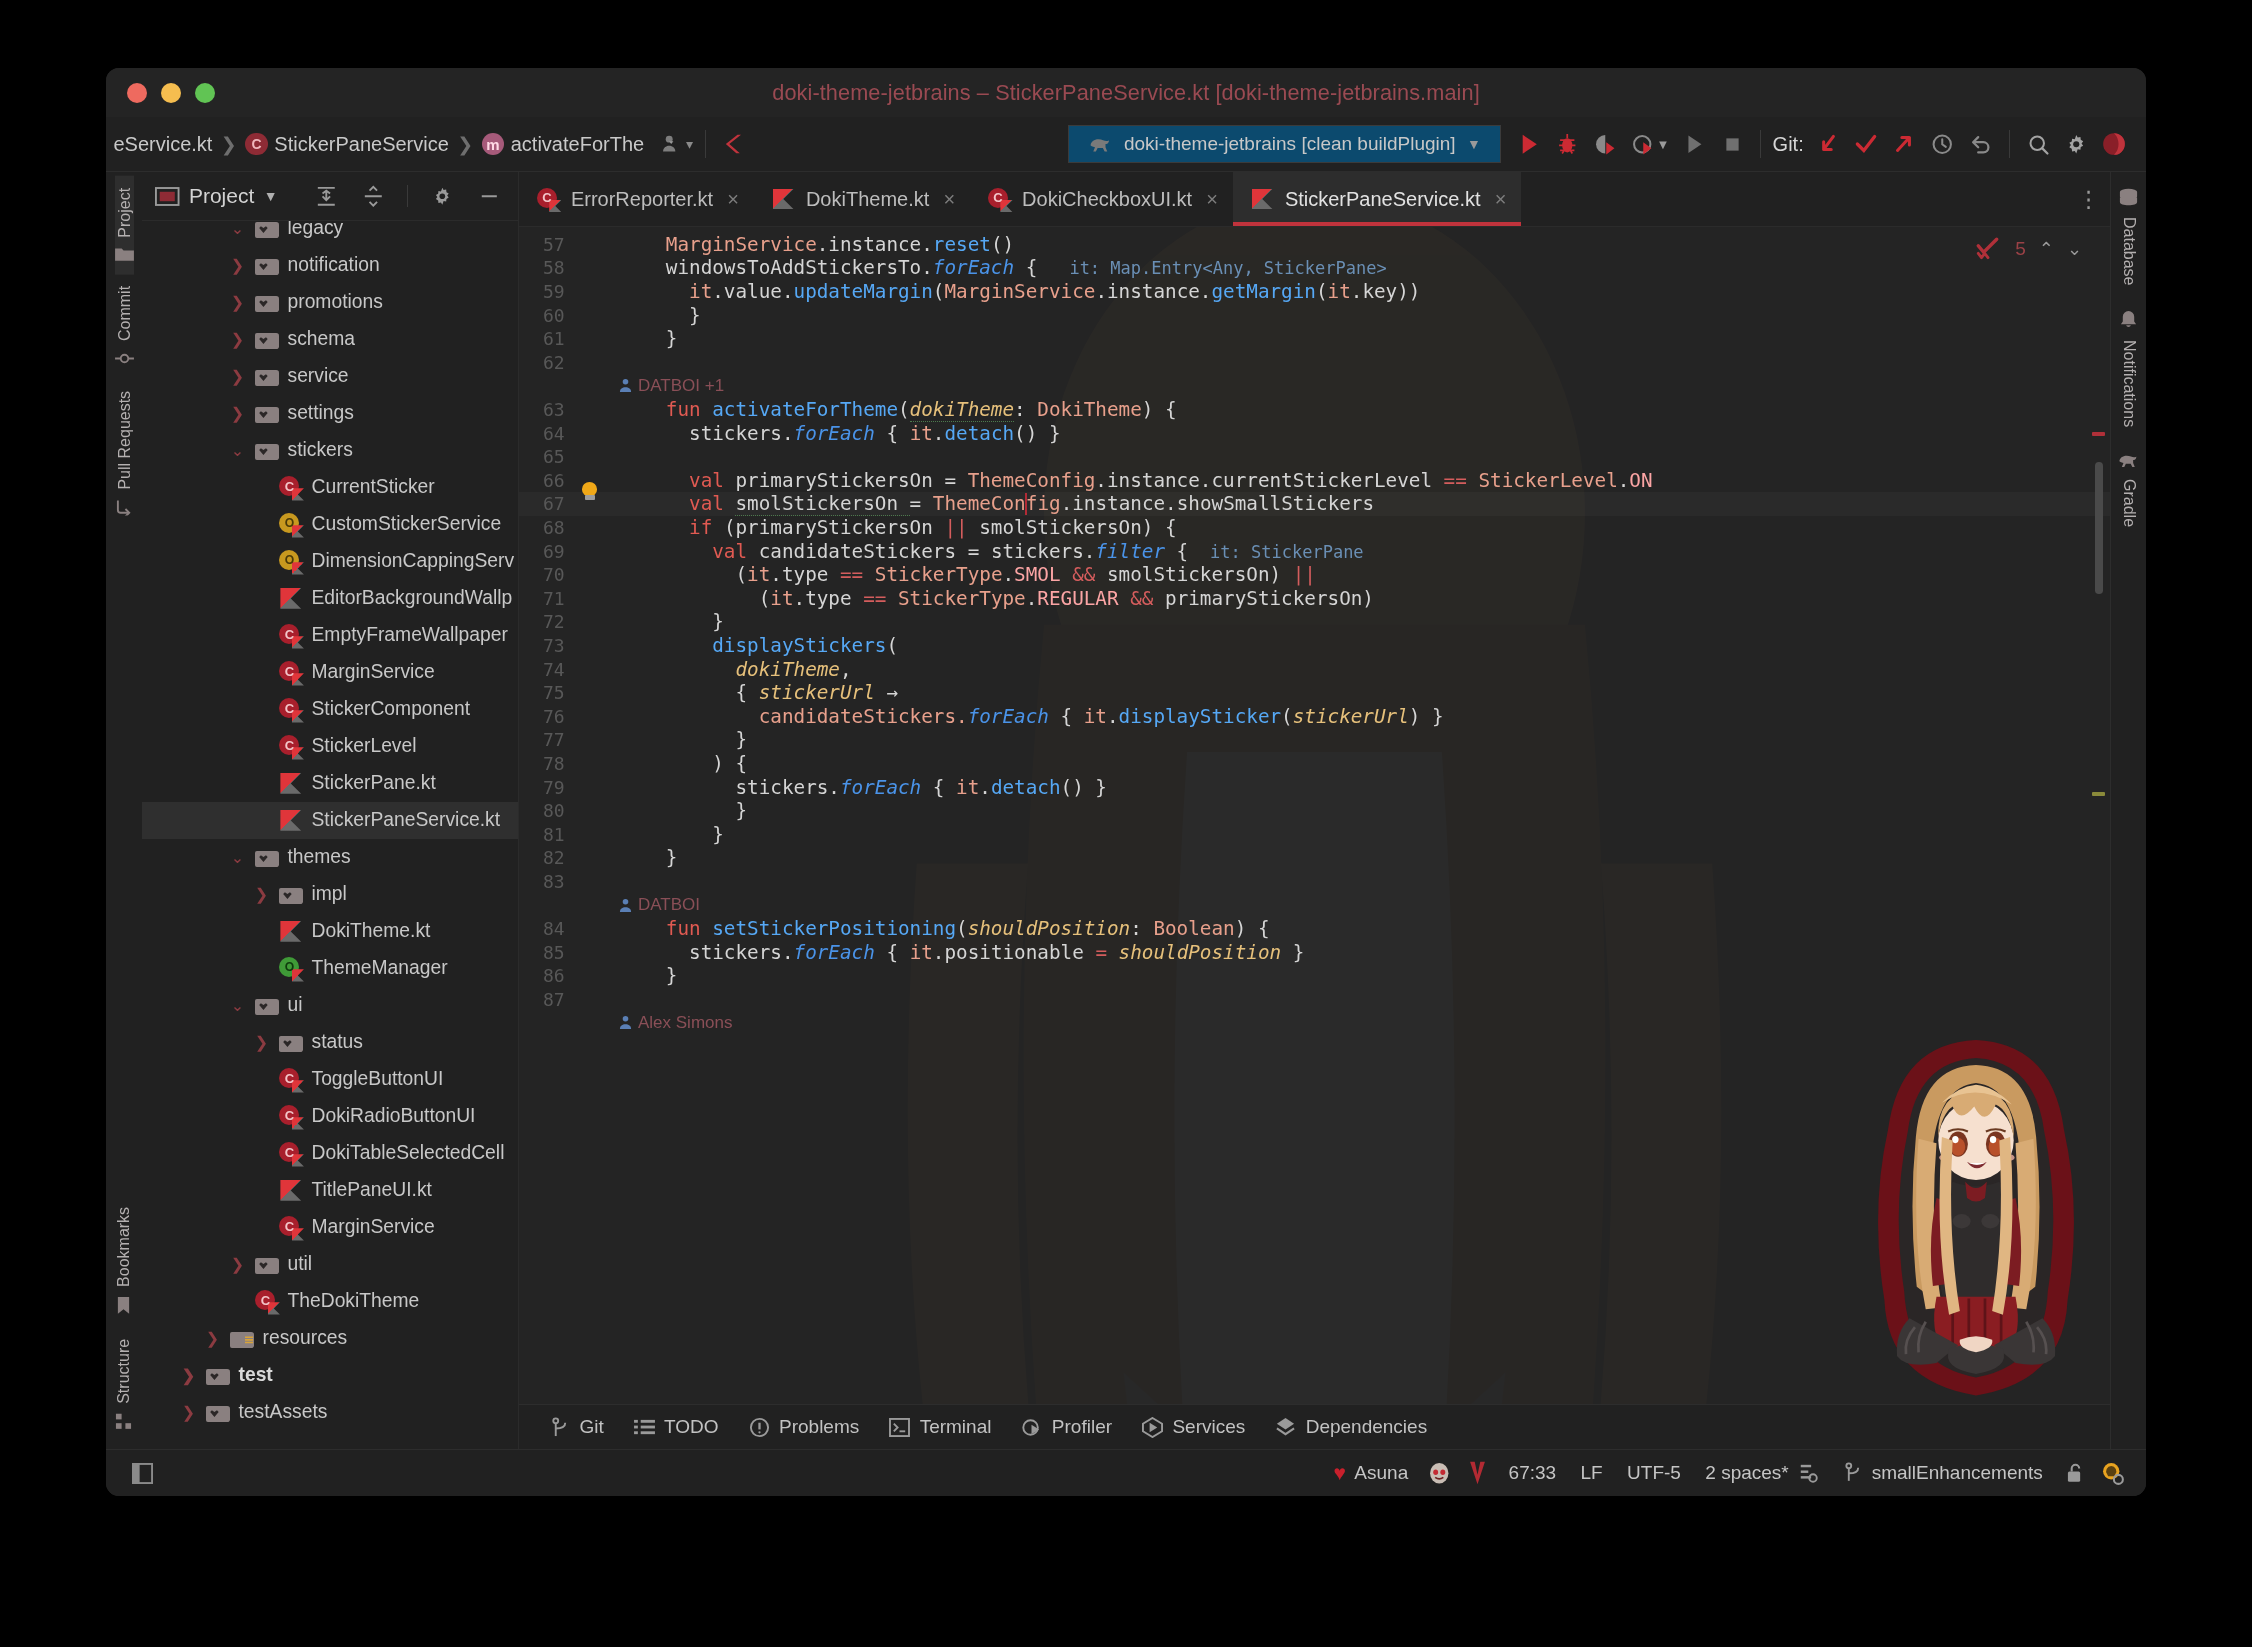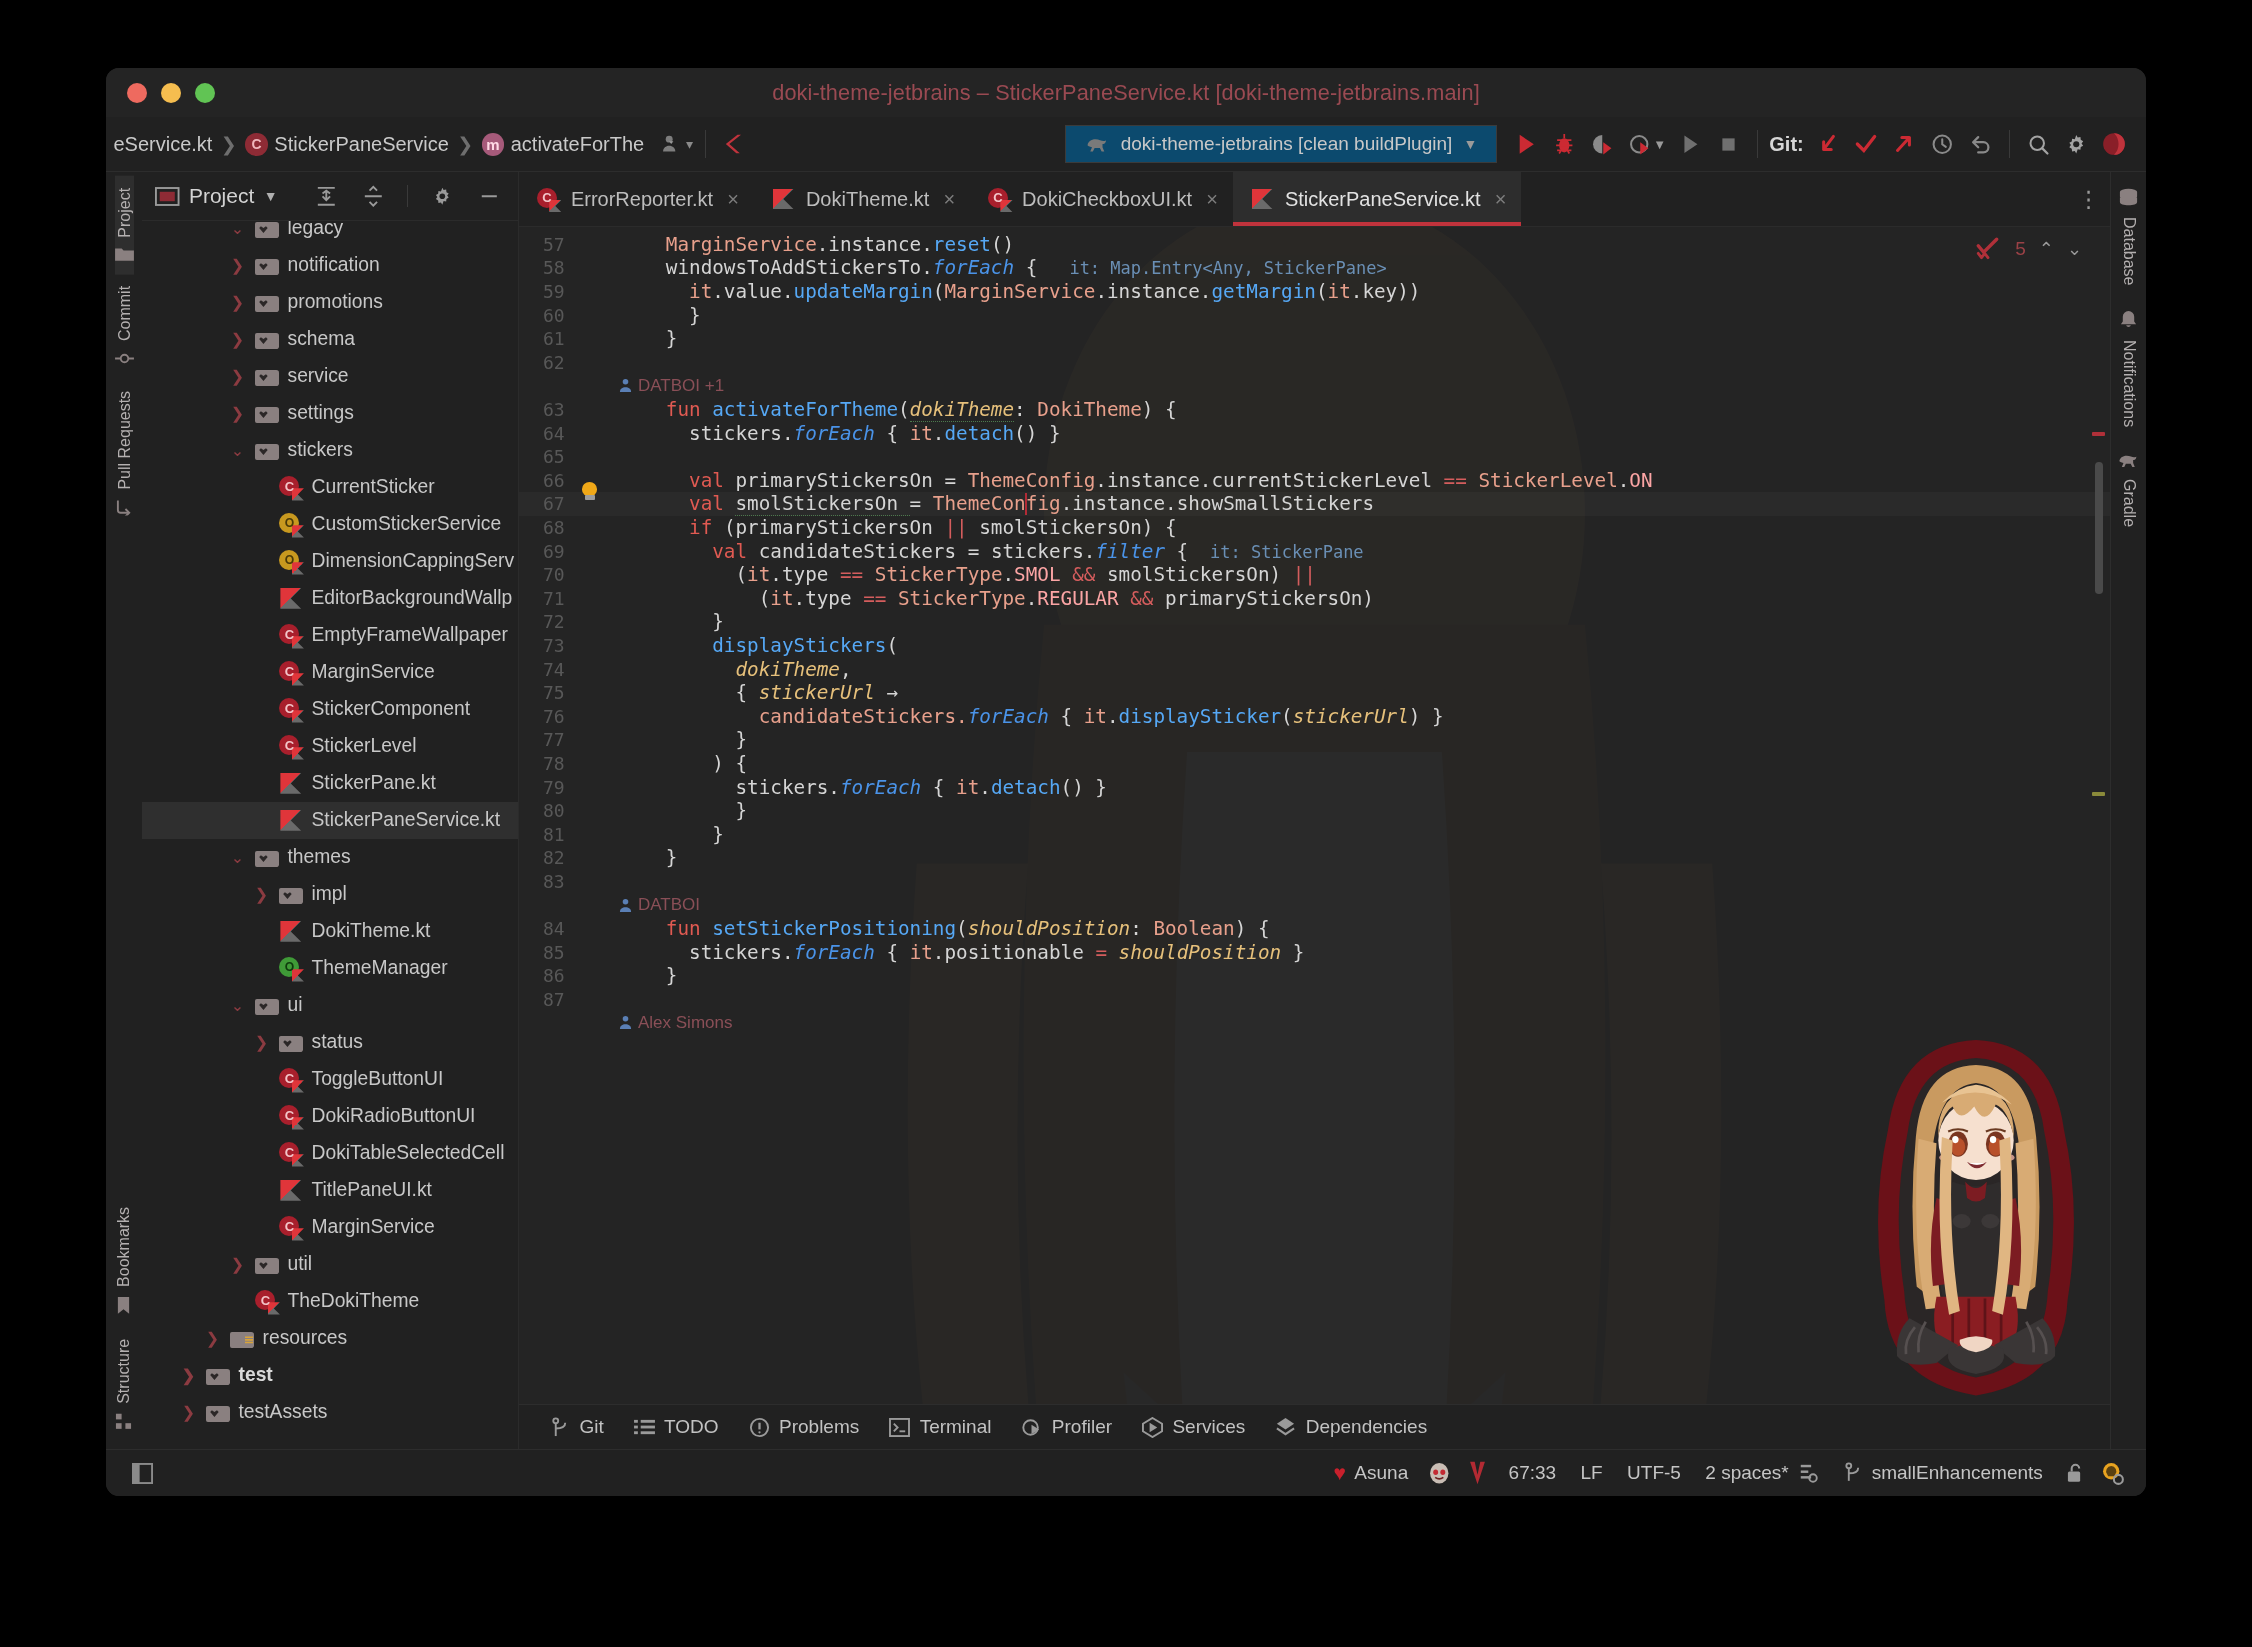--- a/index.html
+++ b/index.html
@@ -24,39 +24,39 @@
   .title-text{
     position:absolute; left:0; right:0; text-align:center;
     color:#9a4a52; font-size:21.7px; letter-spacing:0.1px; pointer-events:none;
   }
   
   .navbar{
     height:55px; flex:0 0 55px; background:#212121; display:flex; align-items:center;
     padding:0 13px 0 7.5px; gap:0; border-bottom:0.9px solid #2d2d2d;
   }
   .crumbs{ display:flex; align-items:center; gap:5.6px; color:#c9c9c9; font-size:20px; }
-  .crumb{ display:flex; align-items:flex-end; gap:6.6px; white-space:nowrap; }
+  .crumb{ display:flex; align-items:center; gap:6.6px; white-space:nowrap; }
   .sep{ color:#6e6e6e; font-size:19px; margin:0 2.8px; }
   .cicon{ width:22.6px;height:22.6px;border-radius:50%; display:inline-block; position:relative; flex:0 0 22.6px;}
   .cicon.cls{ background:#8e2b35; }
   .cicon.cls:after{content:"C";position:absolute;inset:0;color:#f0b8bd;font-size:14px;
      display:flex;align-items:center;justify-content:center;font-weight:bold;}
   .cicon.mth{ background:#a65a7a; }
   .cicon.mth:after{content:"m";position:absolute;inset:0;color:#ffd9e6;font-size:15px;
      display:flex;align-items:center;justify-content:center;font-weight:bold;}
   .nav-spacer{ flex:1 1 auto; }
   .runconfig{
     display:flex;align-items:center;gap:11.3px;height:38px;padding:0 19px;
     border:0.9px solid #3b3b3b; border-radius:0; background:#0c4a6e;
     color:#c8c8c8; font-size:19px; white-space:nowrap;
   }
   .tbtn{ width:38px;height:38px; display:flex;align-items:center;justify-content:center;
          border-radius:4.7px; color:#b0b0b0; }
   .vsep{ width:0.9px;height:28px;background:#3a3a3a; margin:0 9.4px; }
-  .gitlbl{ color:#d6d6d6; font-size:20px; margin:0 5.6px 0 1.9px;font-weight:bold; }
+  .gitlbl{ color:#d6d6d6; font-size:20px; margin:0 5.6px 0 1.9px; }
   
   .body{ flex:1 1 auto; display:flex; min-height:0; }
   .stripe{ width:36px; background:#212121; display:flex; flex-direction:column;
            align-items:center; padding-top:3.8px; flex:0 0 36px; }
   .stripe.right{ border-left:0.9px solid #2d2d2d; }
   .vtab{
     writing-mode:vertical-rl; font-size:16px; color:#b4b0b0;
     padding:12.2px 0; display:flex; align-items:center; gap:8.5px; white-space:nowrap;
   }
   .stripe.left .vtab{ transform:rotate(180deg); }

